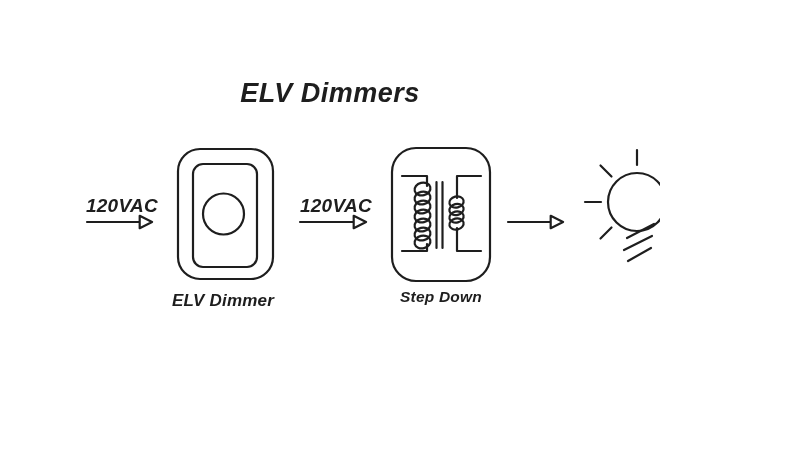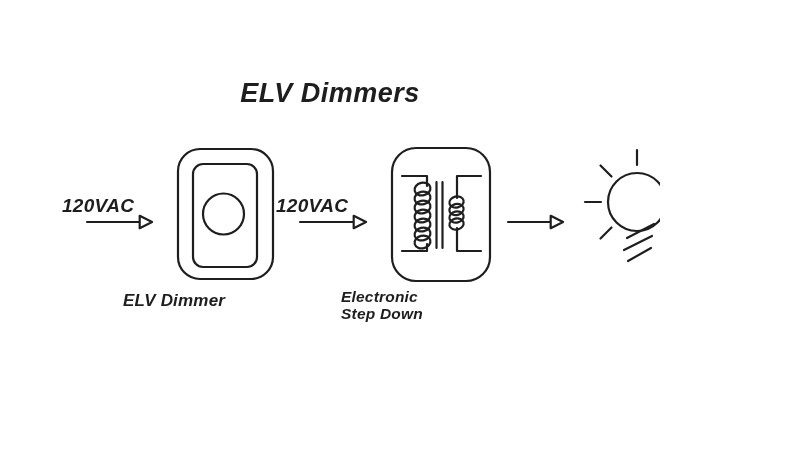--- a/index.html
+++ b/index.html
@@ -6,28 +6,28 @@
   .canvas{
     position:relative;width:660px;height:450px;background:#ffffff;overflow:hidden;
     font-family:"Liberation Sans", sans-serif;color:#1e1e1e;
   }
   .art{position:absolute;left:0;top:0;width:800px;height:450px;}
   .title{
     position:absolute;left:0;right:0;top:78px;text-align:center;
     font-size:27px;font-style:italic;font-weight:600;letter-spacing:0.5px;color:#1e1e1e;
   }
   .vlabel{
-    position:absolute;width:120px;top:195px;
+    position:absolute;width:120px;text-align:center;top:195px;
     font-size:19px;font-style:italic;font-weight:600;color:#1e1e1e;letter-spacing:0.3px;
   }
   .vlabel.l1{left:62px;}
   .vlabel.l2{left:276px;}
   .vlabel.l3{left:478px;}
   .caption{
-    position:absolute;width:200px;text-align:left;top:291px;
+    position:absolute;width:200px;text-align:center;top:291px;
     font-size:17px;font-style:italic;font-weight:600;color:#1e1e1e;letter-spacing:0.2px;
   }
   .caption.c1{left:123px;}
   .caption.c2{left:341px;top:289px;font-size:15.5px;line-height:16.5px;}
   .caption.c3{left:537px;}
   .caption.c2 span{display:block;}
   .footer{position:absolute;left:14px;top:395px;height:44px;display:flex;align-items:center;}
   .logo-icon{width:44px;height:44px;flex:0 0 auto;}
   .brand{
     margin-left:6px;font-weight:700;font-size:23px;letter-spacing:0px;white-space:nowrap;
@@ -111,18 +111,17 @@
     </g>
   </svg>
 
   <div class="title">ELV Dimmers</div>
 
   <div class="vlabel l1">120VAC</div>
   <div class="vlabel l2">120VAC</div>
 
   <div class="caption c1">ELV Dimmer</div>
   <div class="caption c2">
-    <span>Electronic</span>
     <span>Step Down</span>
   </div>
 
 
 </div>
 
 </body></html>

